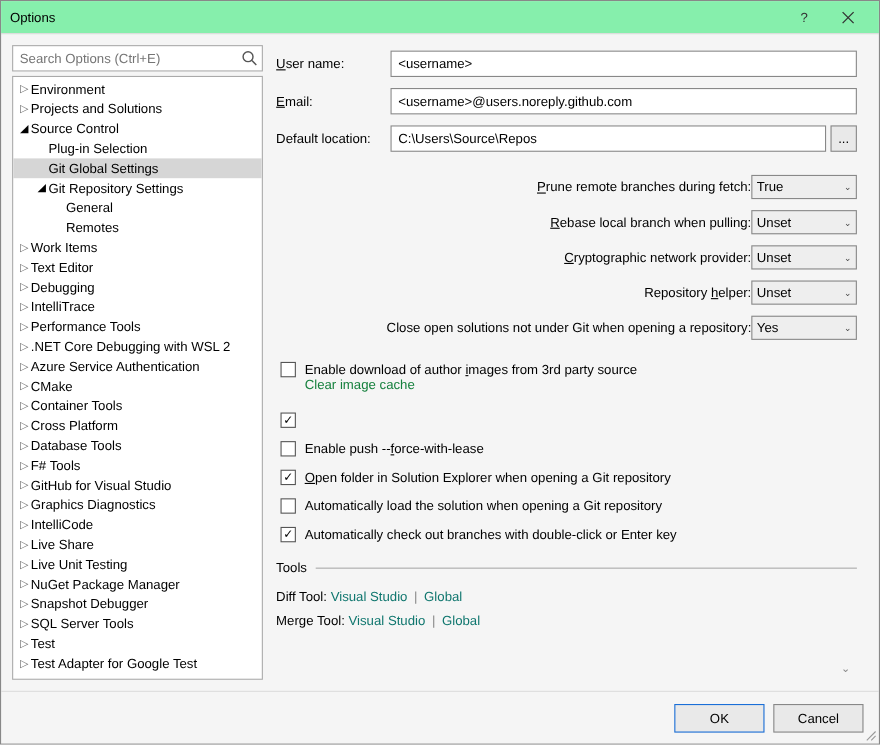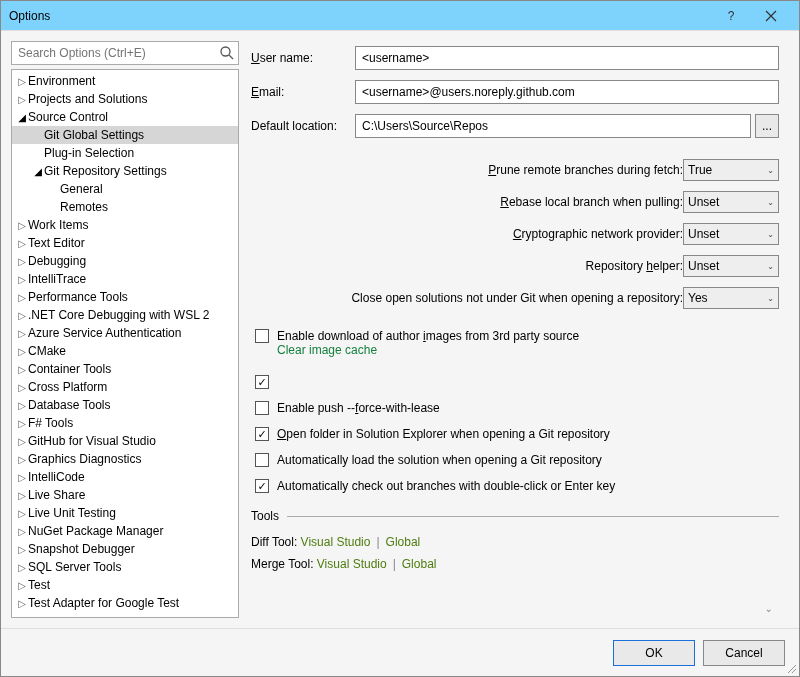--- a/index.html
+++ b/index.html
@@ -1,18 +1,18 @@
 <!DOCTYPE html>
 <html><head>
 <meta charset="utf-8">
 <style>
   * { box-sizing: border-box; font-family: "Segoe UI", Tahoma, sans-serif; font-size: 12px; }
   body { margin: 0; background: #fff; width: 800px; height: 677px; overflow: hidden; }
   .window { width: 800px; height: 677px; border: 1px solid #888; background: #f5f5f5; display: flex; flex-direction: column; }
-  .titlebar { height: 30px; background: #7dd3fc; display: flex; align-items: center; padding: 0 8px; border-bottom: 1px solid #ddd; }
+  .titlebar { height: 30px; background: #86efac; display: flex; align-items: center; padding: 0 8px; border-bottom: 1px solid #ddd; }
   .titlebar .title { flex: 1; font-size: 12px; color: #000; }
   .titlebar .tbtn { width: 40px; height: 30px; display:flex; align-items:center; justify-content:center; color:#333; }
   .body { flex:1; display:flex; padding: 10px; gap: 12px; }
   .left { width: 228px; display:flex; flex-direction:column; }
   .search-wrap { position: relative; margin-bottom: 4px; }
   .search { width: 100%; height: 24px; border:1px solid #aaa; padding: 2px 24px 2px 6px; background:#fff; }
   .search-icon { position:absolute; right:4px; top:4px; width:16px; height:16px; color:#555; }
   .tree-wrap { flex:1; border:1px solid #aaa; background:#fff; position:relative; overflow:hidden; }
   .tree { position:absolute; inset:0; overflow-y:auto; overflow-x:hidden; padding-top:2px; }
   .tree::-webkit-scrollbar { width:16px; }
@@ -33,21 +33,21 @@
   .setting-row .lbl { flex:1; }
   .dropdown { width:96px; height:22px; border:1px solid #888; background:#eee; display:flex; align-items:center; padding:0 4px; justify-content:space-between; }
   .dropdown .v { }
   .dropdown .dd { font-size:8px; color:#444; }
   .check-row { display:flex; align-items:flex-end; height:24px; margin-bottom:2px; padding-left:4px; }
   .chk { width:14px; height:14px; border:1px solid #555; margin-right:8px; display:flex; align-items:center; justify-content:center; background:#fff; font-size:11px; line-height:1; }
   .link { color:#15803d; margin-left:26px; margin-top:-2px; margin-bottom:8px; }
   .tools-hdr { display:flex; align-items:center; margin-top:16px; margin-bottom:8px; }
   .tools-hdr .line { flex:1; height:1px; background:#aaa; margin-left:8px; }
   .tool-row { height:22px; display:flex; align-items:center; color:#000; }
-  .tool-row .gray { color:#4d7c0f; }
+  .tool-row .gray { color:#0f766e; }
   .tool-row .sep { color:#888; margin:0 6px; }
   .chev { position:absolute; bottom:4px; right:8px; color:#888; pointer-events:none; font-size:10px; }
   .footer { height:48px; display:flex; align-items:center; justify-content:flex-end; padding:0 14px; gap:8px; border-top:1px solid #ddd; }
   .btn { min-width:82px; height:26px; border:1px solid #888; background:#e9e9e9; display:flex; align-items:center; justify-content:center; }
   .btn.primary { border:1px solid #1a6fd8; }
   .resize-grip { position:absolute; right:3px; bottom:3px; width:12px; height:12px; color:#999; }
   svg { display:block; }
 </style>
 </head>
 <body>
@@ -81,27 +81,27 @@
               <span>Environment</span>
             </div>
             <div class="node" style="padding-left: 4px;">
               <span class="arrow">▷</span>
               <span>Projects and Solutions</span>
             </div>
             <div class="node" style="padding-left: 4px;">
               <span class="arrow" style="color: rgb(0, 0, 0);">◢</span>
               <span>Source Control</span>
             </div>
+            <div class="node leaf" style="padding-left: 20px;">
+              <span class="arrow"></span>
+              <span>Plug-in Selection</span>
+            </div>
             <div class="node leaf sel" style="padding-left: 20px;">
               <span class="arrow"></span>
               <span>Git Global Settings</span>
-            </div>
-            <div class="node leaf" style="padding-left: 20px;">
-              <span class="arrow"></span>
-              <span>Plug-in Selection</span>
             </div>
             <div class="node" style="padding-left: 20px;">
               <span class="arrow" style="color: rgb(0, 0, 0);">◢</span>
               <span>Git Repository Settings</span>
             </div>
             <div class="node leaf" style="padding-left: 36px;">
               <span class="arrow"></span>
               <span>General</span>
             </div>
             <div class="node leaf" style="padding-left: 36px;">

